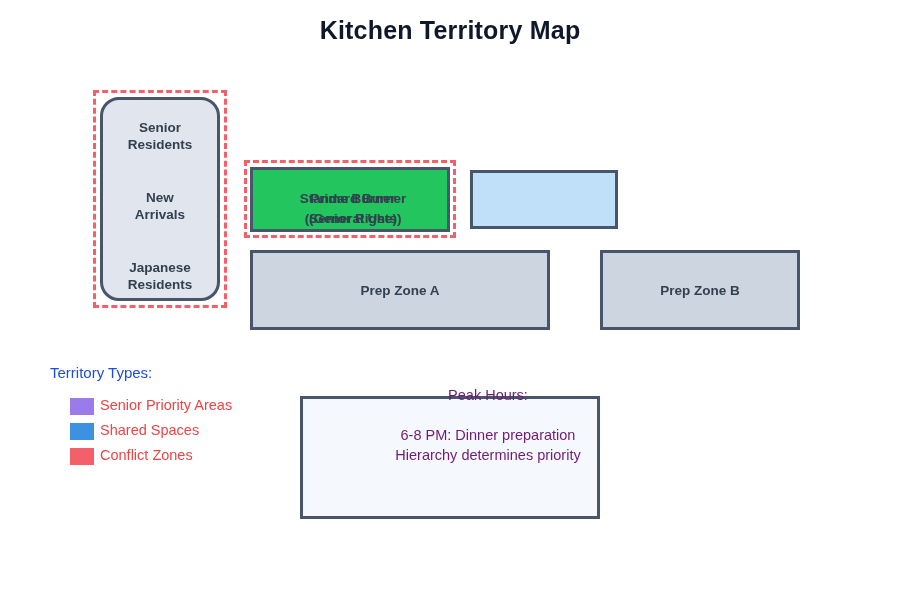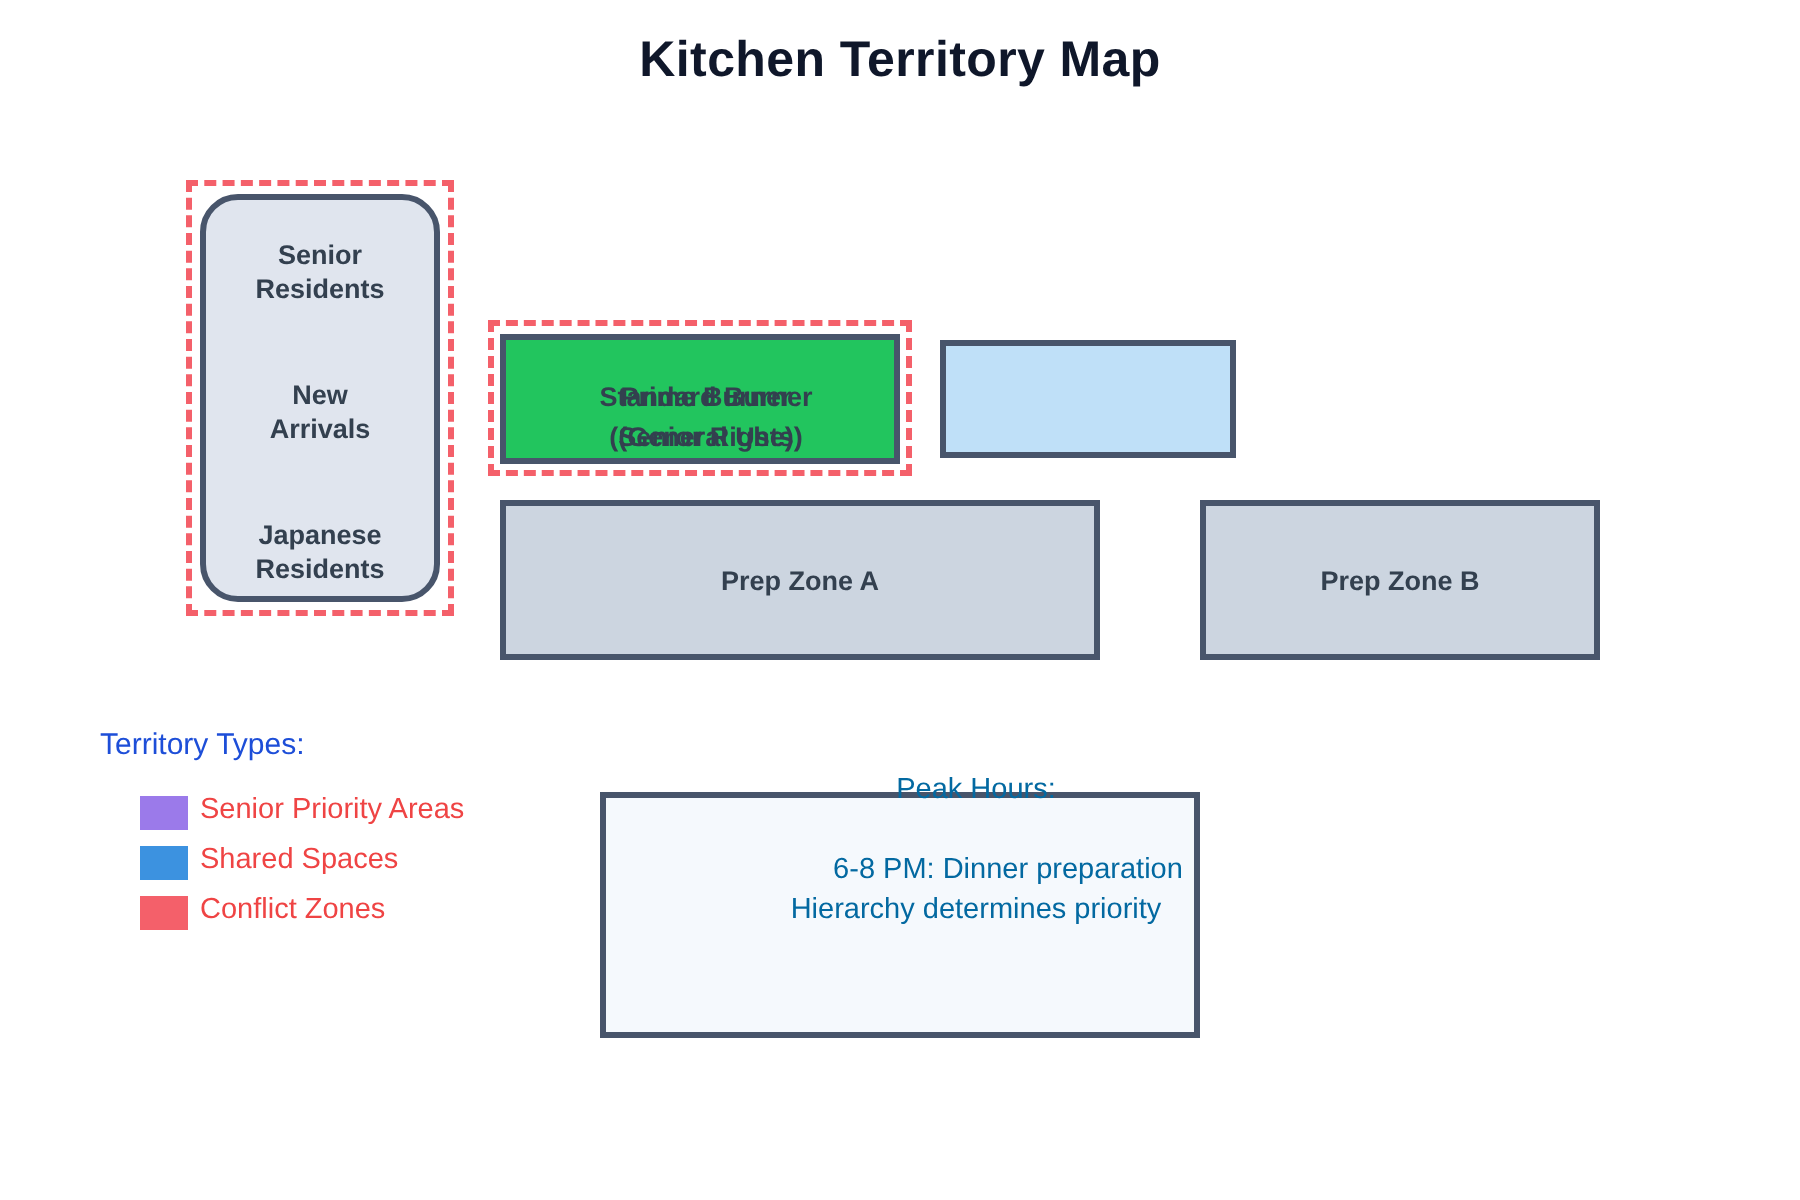--- a/index.html
+++ b/index.html
@@ -136,26 +136,26 @@
   }
 
   
   #note-box { left: 300px; top: 396px; width: 300px; height: 123px; }
   .note-text {
     position: absolute;
     left: 300px;
     width: 376px;
     text-align: center;
     font-size: 14.5px;
-    color: #0369a1;
+    color: #701a75;
     white-space: nowrap;
   }
   #note-heading { top: 387px; }
   #note-line-0  { top: 407px; }
-  #note-line-1  { top: 427px; margin-left: 16px; }
+  #note-line-1  { top: 427px; }
   #note-line-2  { top: 447px; }
 </style>
 </head>
 <body>
 
 <div id="canvas">
 
   <div class="page-title">Kitchen Territory Map</div>
 
   <div class="conflict-outline" id="senior-outline"></div>

